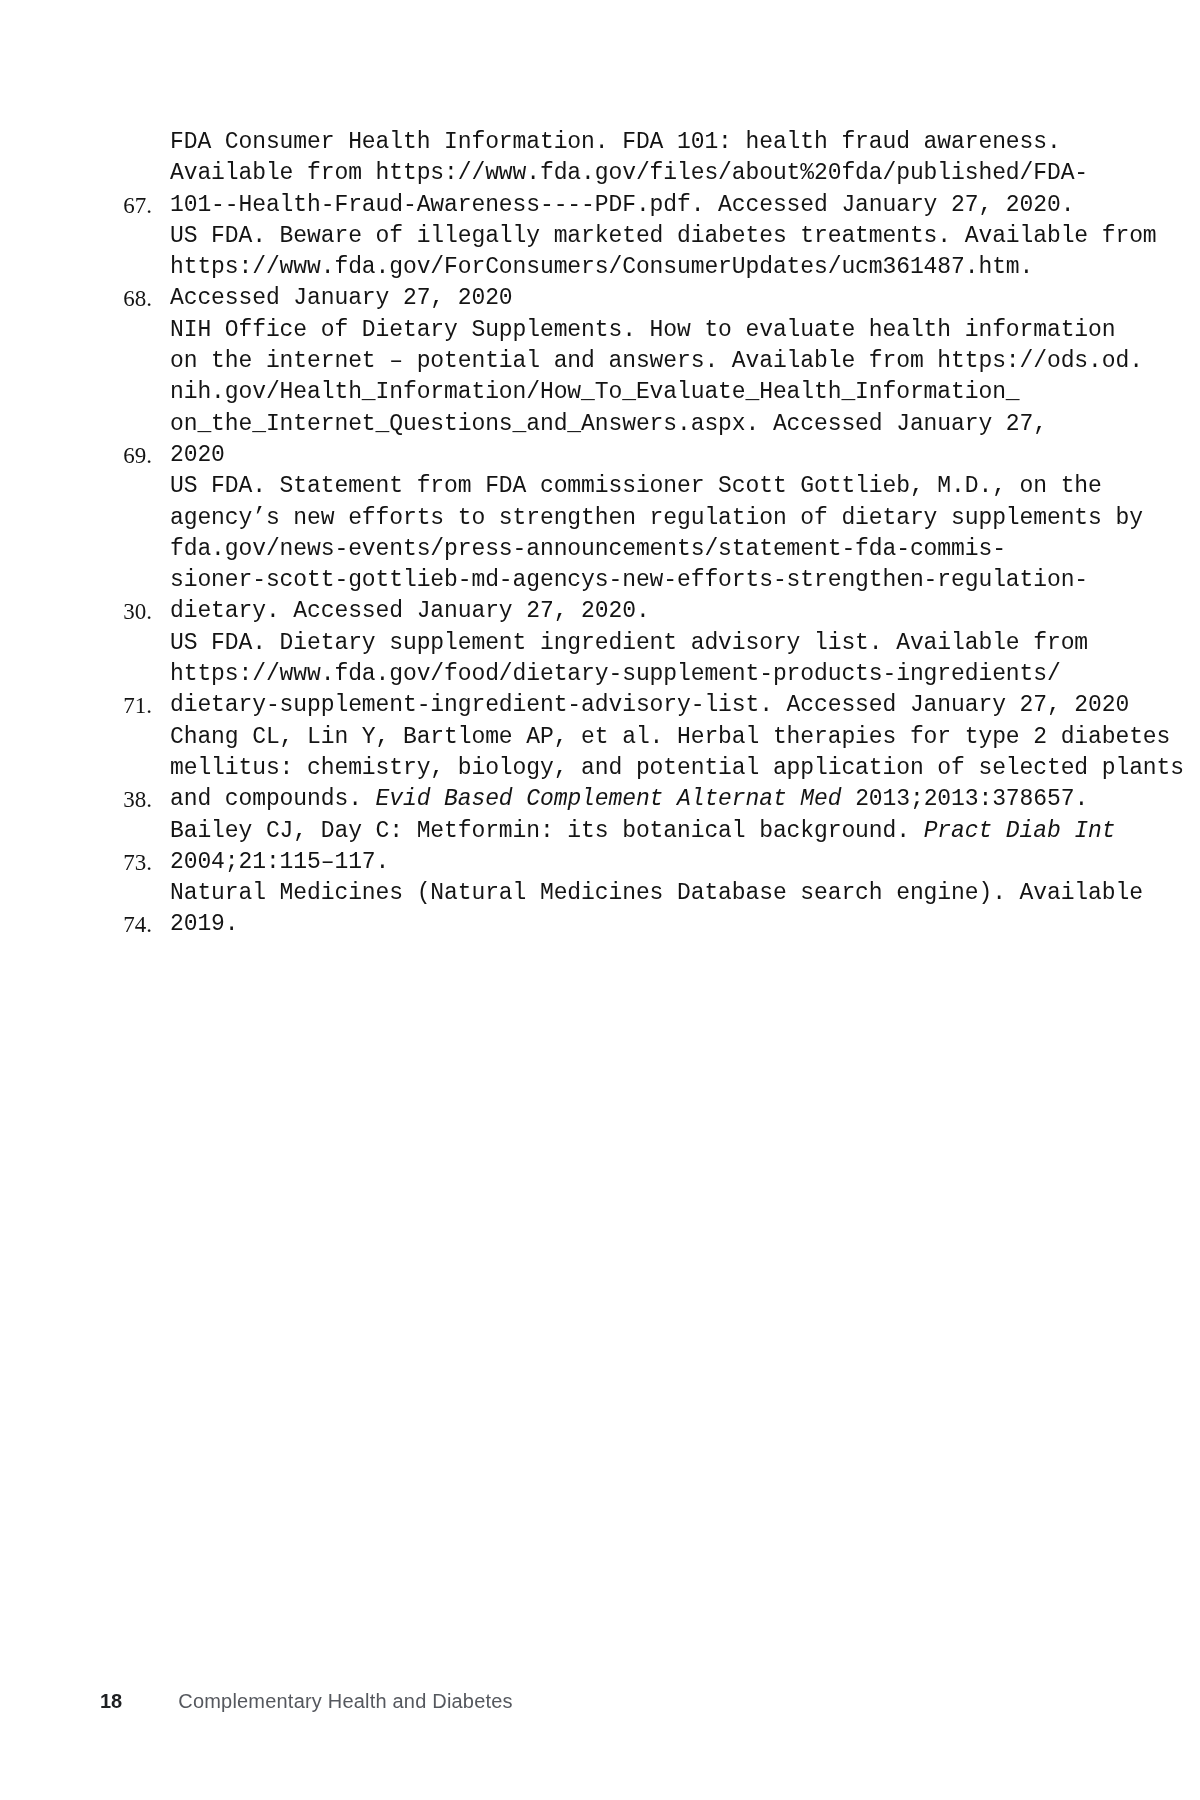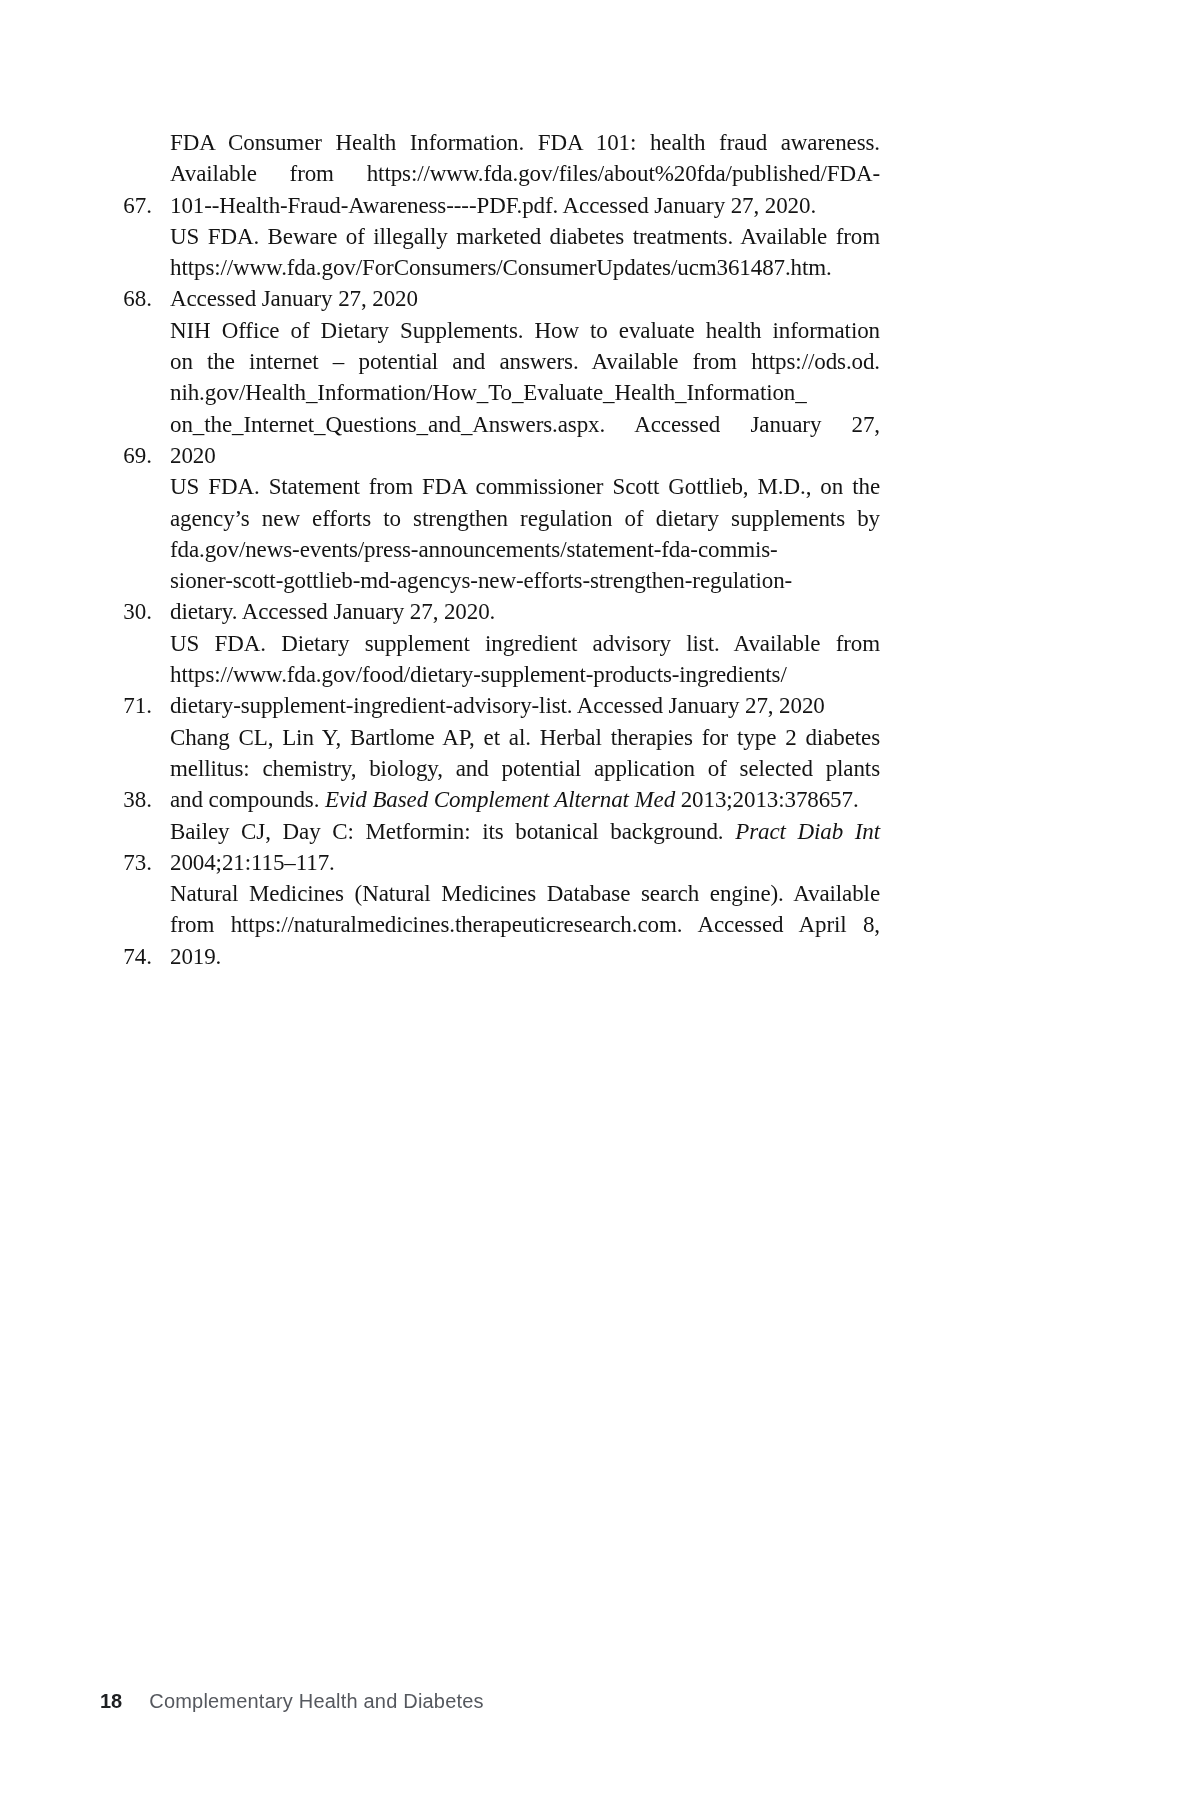--- a/index.html
+++ b/index.html
@@ -35,34 +35,36 @@
     width: 710px;
     font-size: 23px;
     line-height: 31.3px;
   }
   .ref-line {
     white-space: nowrap;
     text-align: justify;
     text-align-last: justify;
     -moz-text-align-last: justify;
     letter-spacing: -0.1px;
+    font-family: Liberation Mono, monospace;
   }
   .ref-line.last {
     text-align: left;
     text-align-last: auto;
     -moz-text-align-last: auto;
   }
   .it { font-style: italic; }
   .footer {
     position: absolute;
     left: 100px;
     top: 1674px;
     display: flex;
     align-items: baseline;
     font-family: "Liberation Sans", "DejaVu Sans", sans-serif;
+    gap: 29px;
   }
   .footer .pagenum {
     font-size: 20px;
     font-weight: 700;
     color: #1e2022;
   }
   .footer .booktitle {
     margin-left: 27px;
     font-size: 20px;
     font-weight: 400;
@@ -133,21 +135,20 @@
         <div class="ref-num">73.</div>
         <div class="ref-body">
           <div class="ref-line"><span>Bailey CJ, Day C: Metformin: its botanical background. </span><span class="it">Pract Diab Int</span></div>
           <div class="ref-line last"><span>2004;21:115–117.</span></div>
         </div>
       </div>
       <div class="ref-item">
         <div class="ref-num">74.</div>
         <div class="ref-body">
           <div class="ref-line"><span>Natural Medicines (Natural Medicines Database search engine). Available</span></div>
-          <div class="ref-line"><span>from https://naturalmedicines.therapeuticresearch.com. Accessed April 8,</span></div>
           <div class="ref-line last"><span>2019.</span></div>
         </div>
       </div>
     </div>
 
   <div class="footer">
     <span class="pagenum">18</span>
     <span class="booktitle">Complementary Health and Diabetes</span>
   </div>
 

